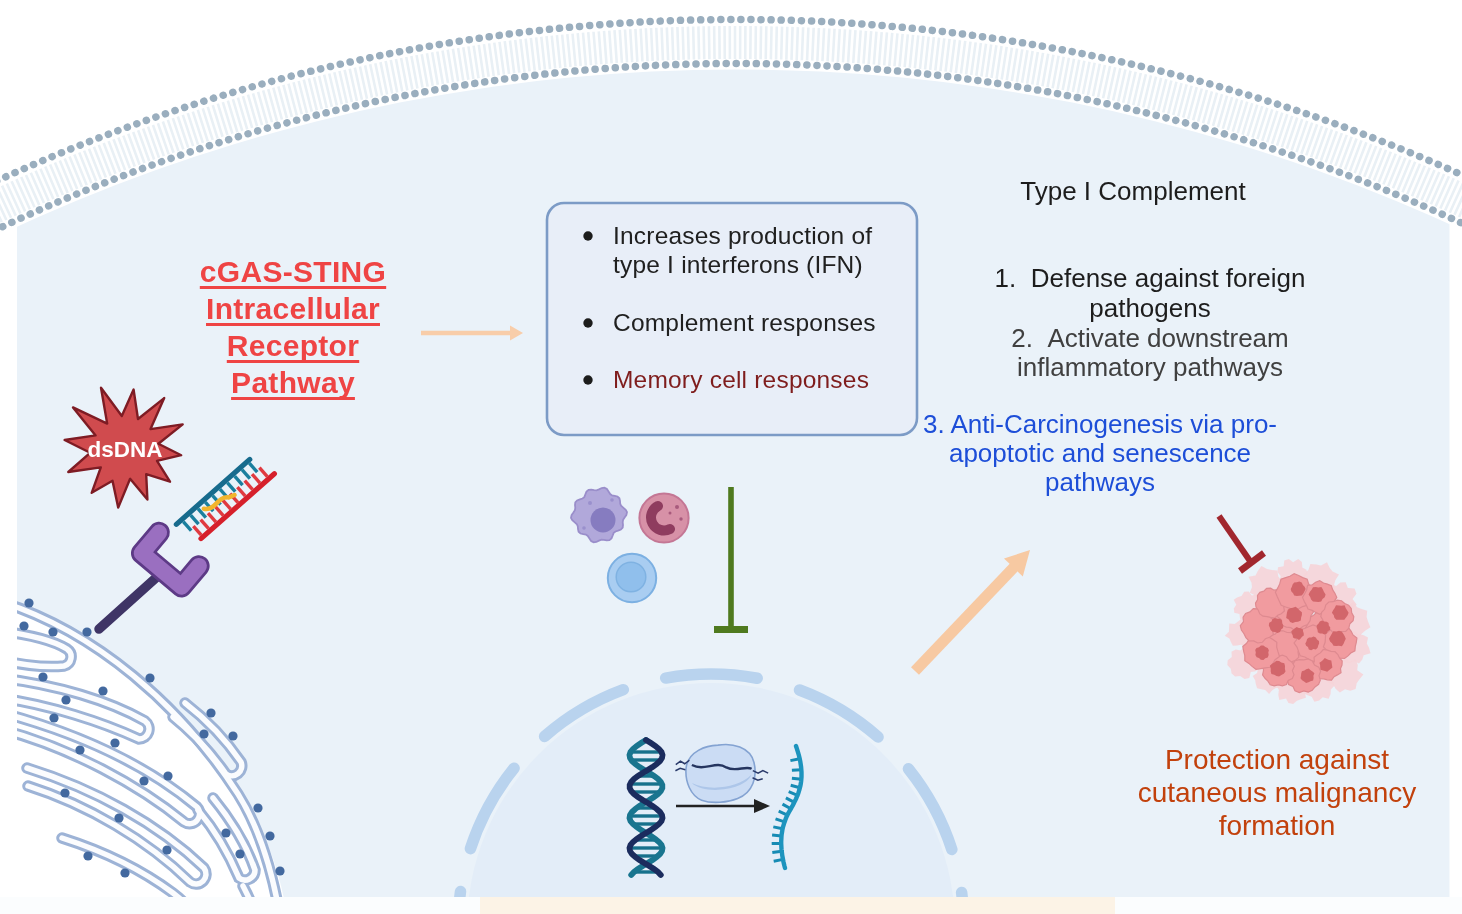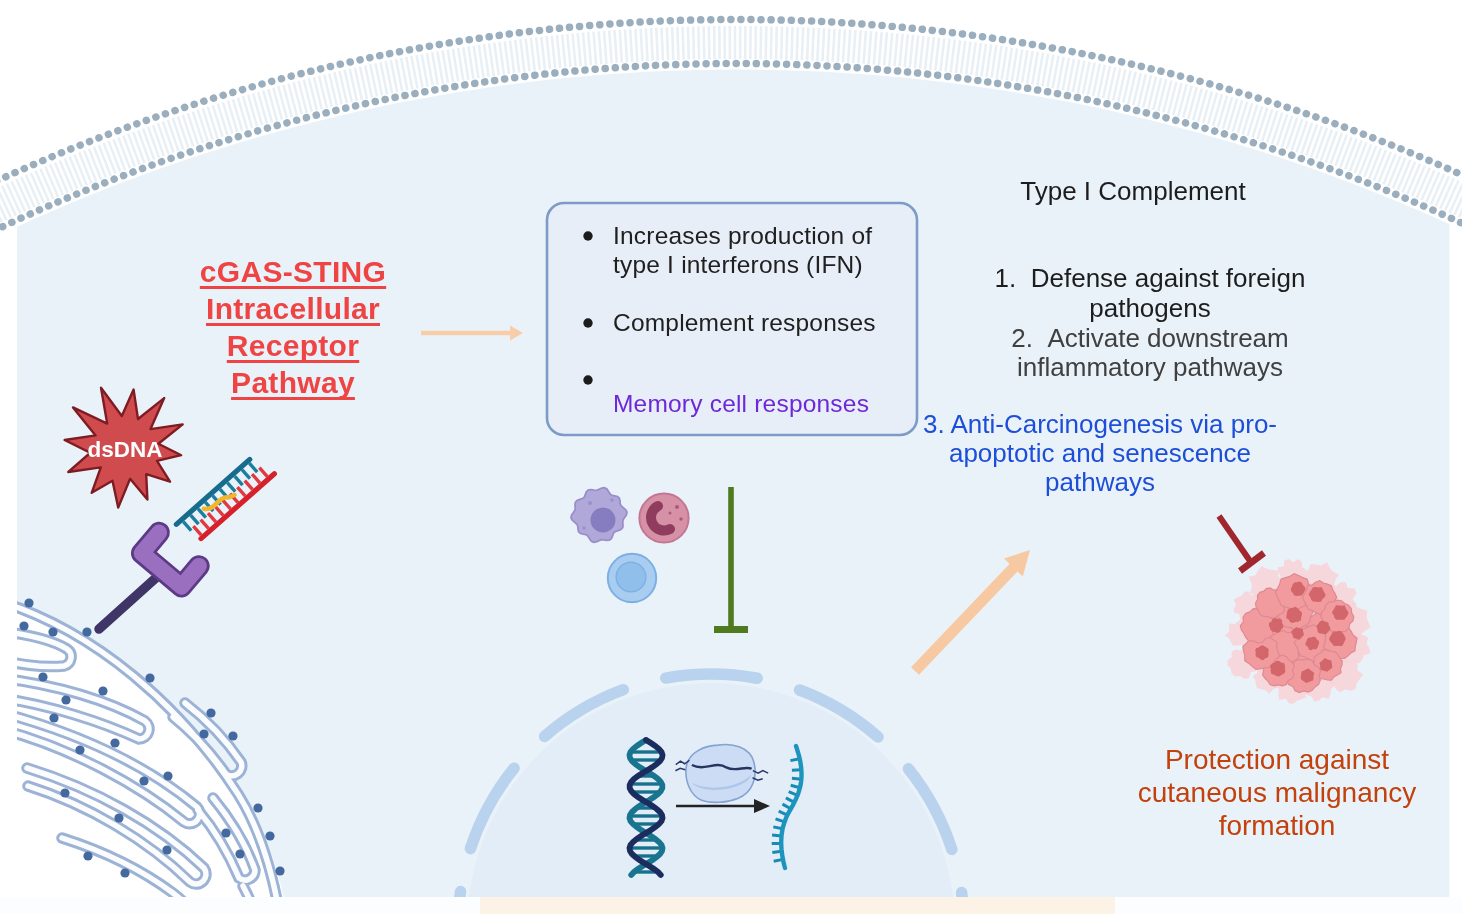--- a/index.html
+++ b/index.html
@@ -199,17 +199,17 @@
 <rect x="0" y="897" width="1462" height="17" fill="#fbfdfe"></rect>
 <rect x="480" y="897" width="635" height="17" fill="#fcf3e6"></rect>
 <circle cx="736.0" cy="1793.2" r="1750.7" fill="none" stroke="#ffffff" stroke-width="50"></circle>
 <circle cx="736.0" cy="1793.2" r="1750.7" fill="none" stroke="#e9f0f5" stroke-width="33" stroke-dasharray="2.6 2.6"></circle>
 <circle cx="736.0" cy="1793.2" r="1773.7" fill="none" stroke="#9aaebe" stroke-width="7.5" stroke-linecap="round" stroke-dasharray="0.1 10.0"></circle>
 <circle cx="736.0" cy="1793.2" r="1729.7" fill="none" stroke="#9aaebe" stroke-width="7.5" stroke-linecap="round" stroke-dasharray="0.1 10.0"></circle>
 </svg>
 <div class="t ctr" style="left:163px;top:253px;width:260px;font-size:30px;font-weight:bold;color:#ef4444;line-height:37px;text-decoration:underline;text-decoration-thickness:3px;text-underline-offset:4px;text-decoration-skip-ink:none;letter-spacing:0.3px;">cGAS-STING<br>Intracellular<br>Receptor<br>Pathway</div>
 <div class="t" style="left:613px;top:222px;width:290px;font-size:24.5px;color:#202020;line-height:28.5px;letter-spacing:0.2px;">Increases production of<br>type I interferons (IFN)</div>
 <div class="t" style="left:613px;top:309px;font-size:24.5px;color:#202020;line-height:28.5px;letter-spacing:0.2px;">Complement responses</div>
-<div class="t" style="left:613px;top:366px;font-size:24.5px;color:#6d28d9;line-height:28.5px;letter-spacing:0.2px;margin-top:24px;">Memory cell responses</div>
+<div class="t" style="left:613px;top:366px;font-size:24.5px;color:#7f1d1d;line-height:28.5px;letter-spacing:0.2px;">Memory cell responses</div>
 <div class="t ctr" style="left:983px;top:177px;width:300px;font-size:26px;color:#1d1d1d;line-height:29px;">Type I Complement</div>
 <div class="t ctr" style="left:965px;top:236px;width:370px;font-size:26px;color:#1d1d1d;line-height:29.5px;margin-top:28px;">1.&nbsp;&nbsp;Defense against foreign<br>pathogens</div>
 <div class="t ctr" style="left:965px;top:324px;width:370px;font-size:26px;color:#404040;line-height:29px;">2.&nbsp;&nbsp;Activate downstream<br>inflammatory pathways</div>
 <div class="t ctr" style="left:910px;top:410px;width:380px;font-size:26px;color:#1d4ed8;line-height:29px;">3. Anti-Carcinogenesis via pro-<br>apoptotic and senescence<br>pathways</div>
 <div class="t ctr" style="left:1107px;top:743px;width:340px;font-size:28px;color:#c2410c;line-height:33px;">Protection against<br>cutaneous malignancy<br>formation</div>
 </body></html>

